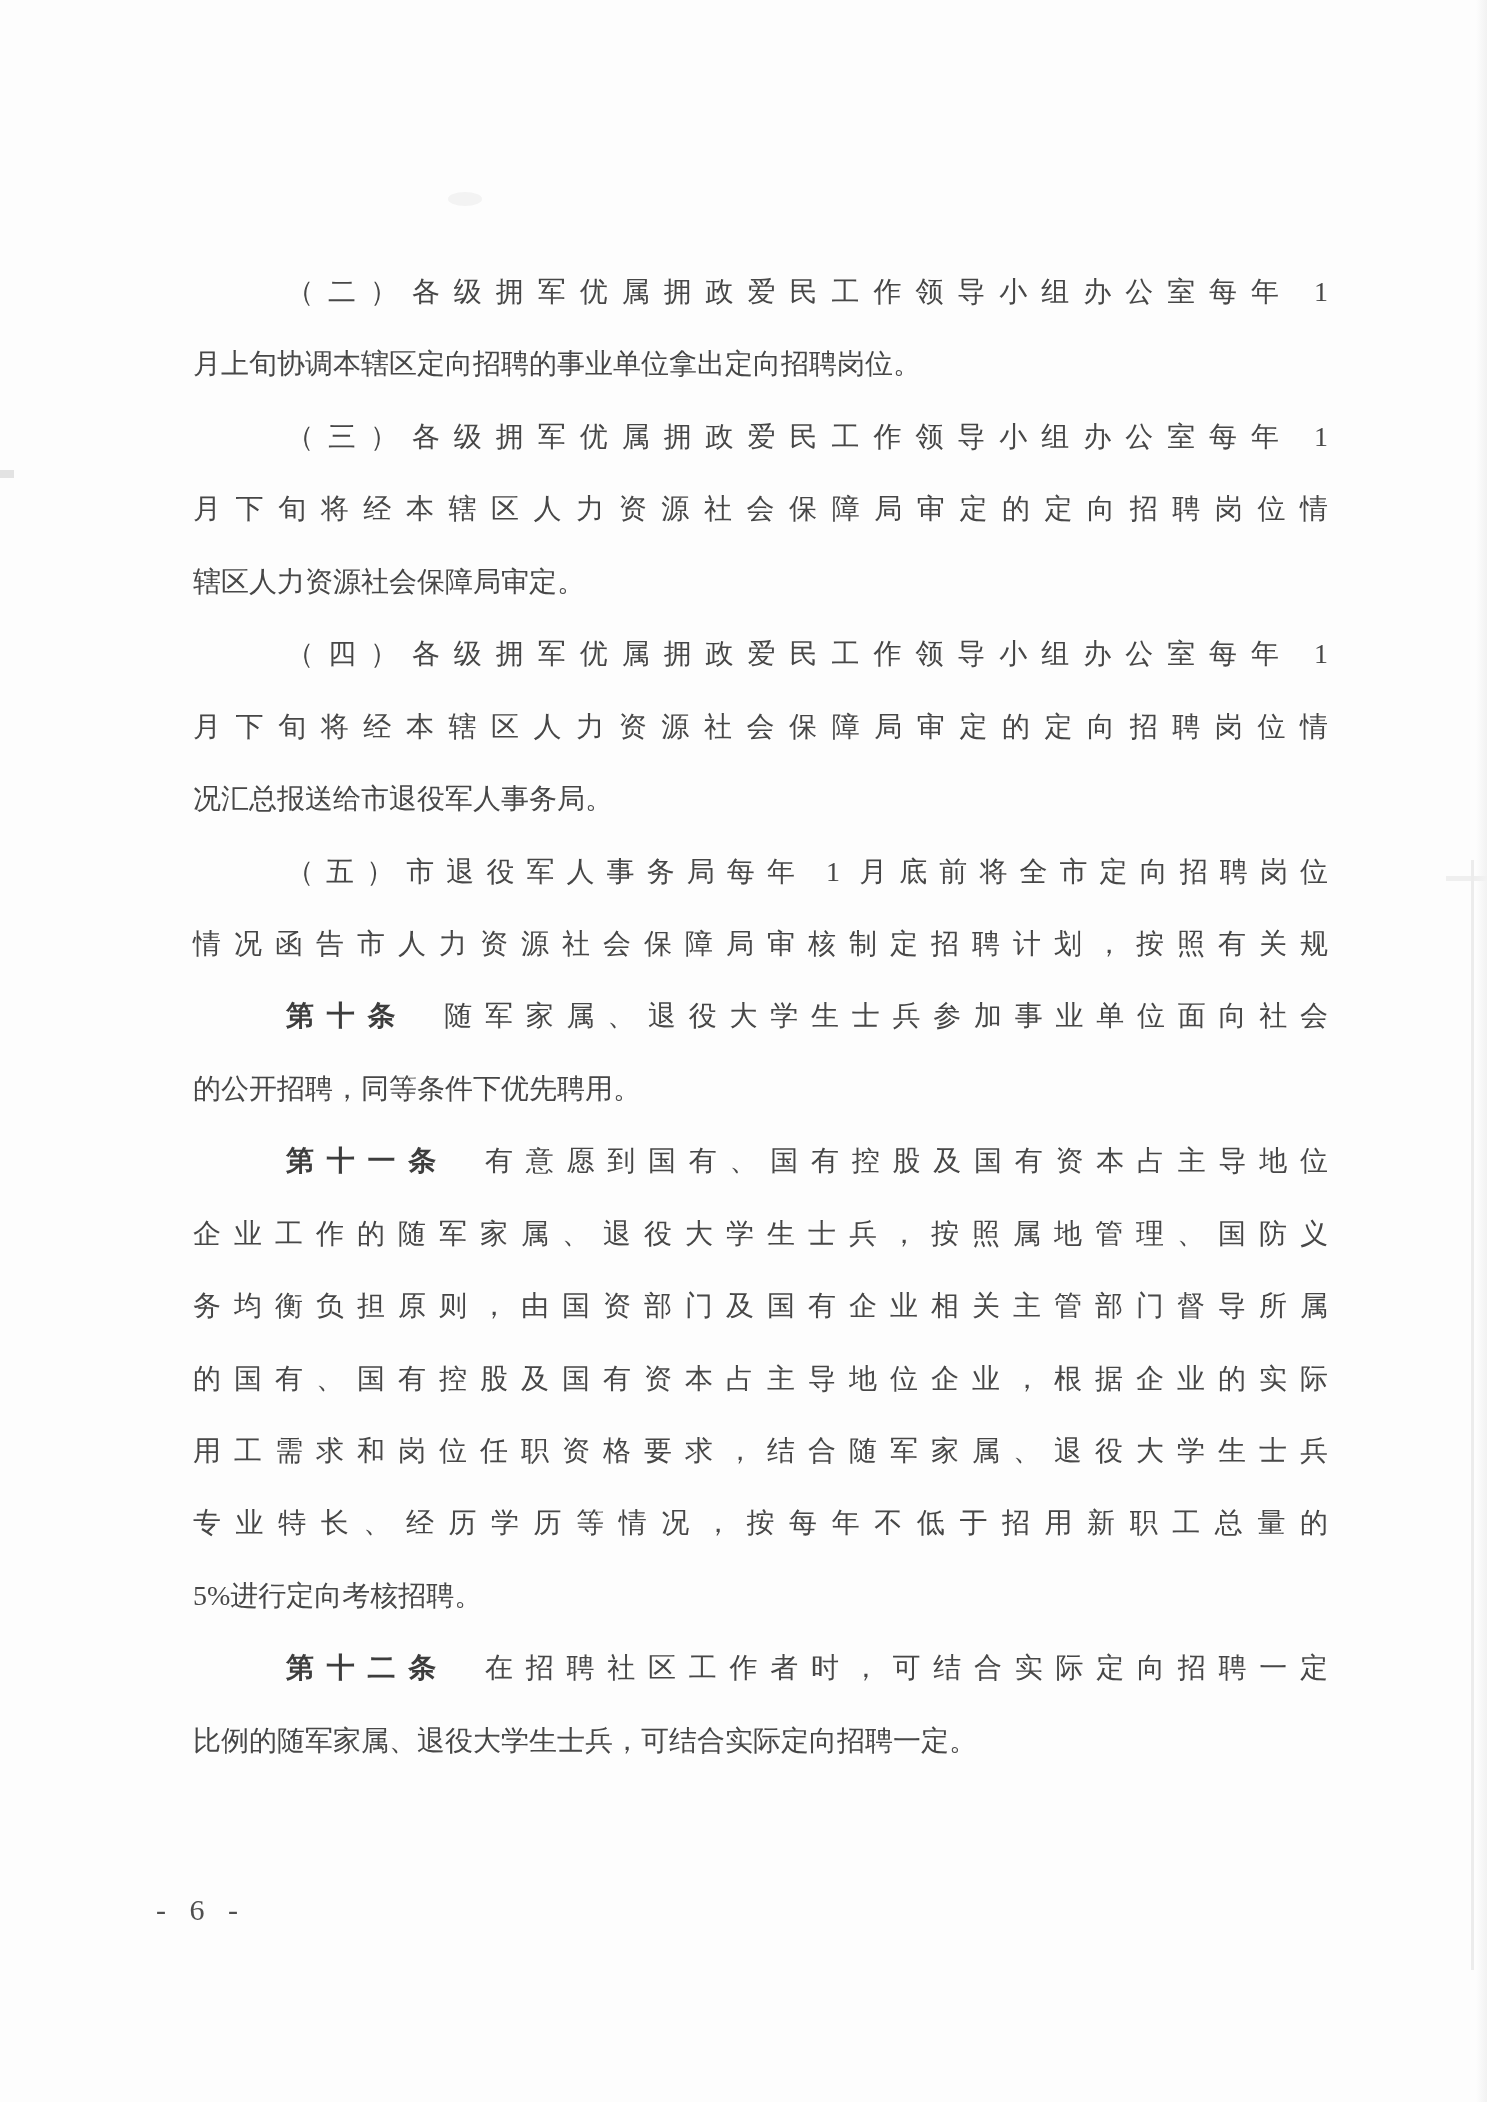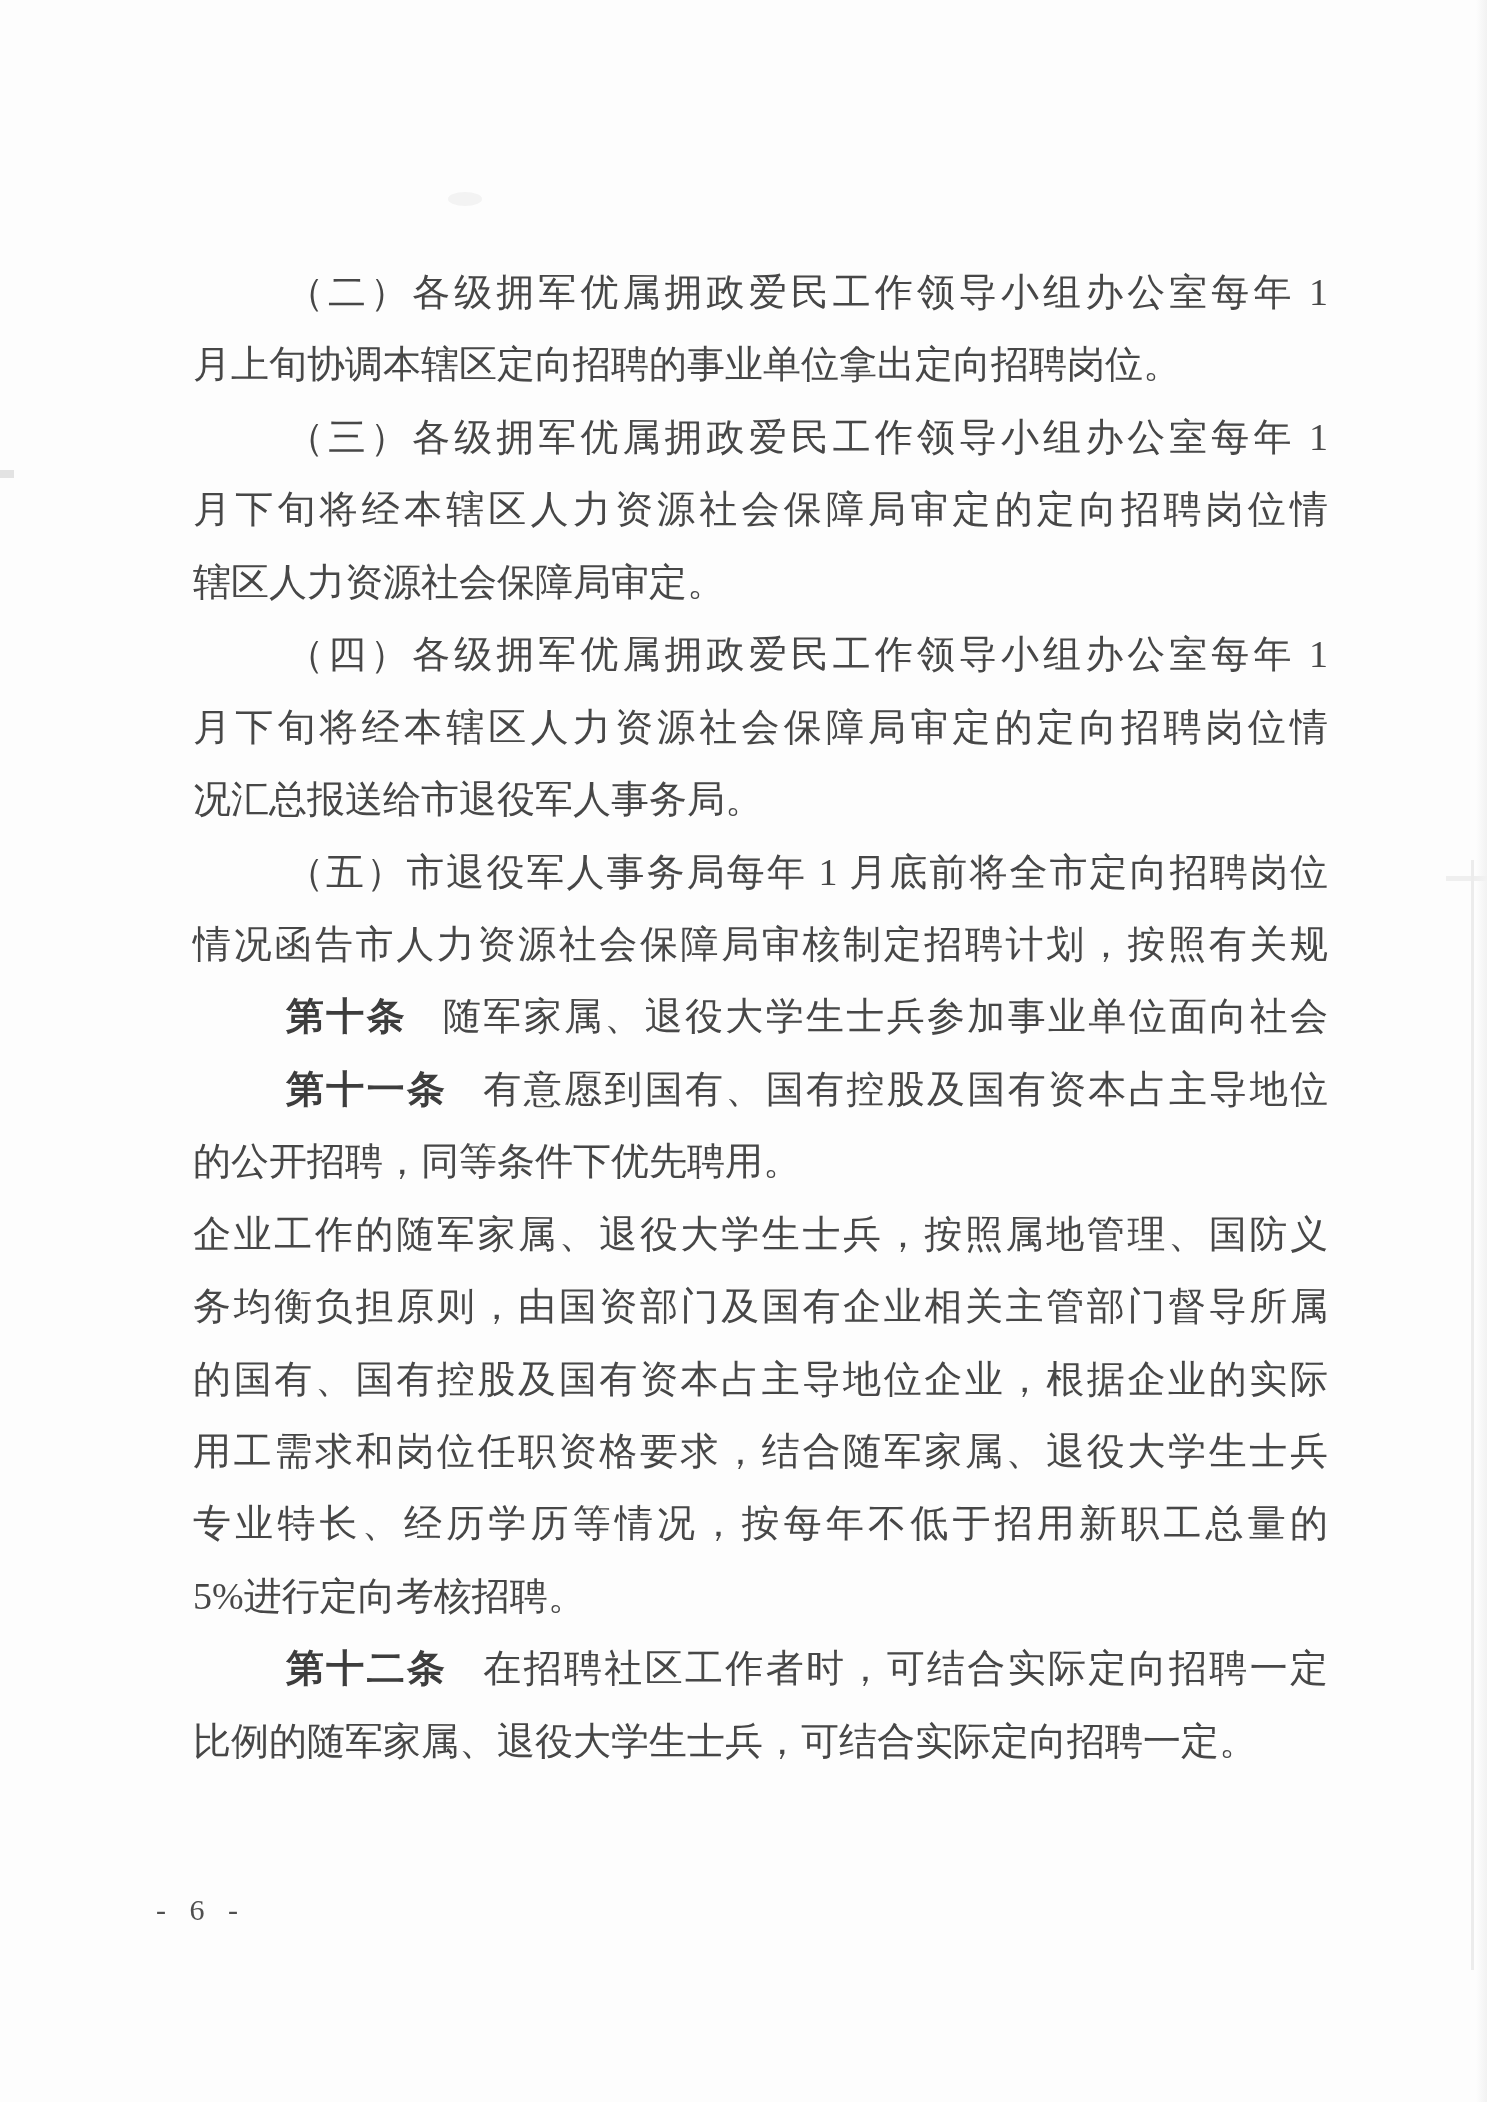--- a/index.html
+++ b/index.html
@@ -17,21 +17,21 @@
   }
   .textblock {
     position: absolute;
     left: 193px;
     top: 256px;
     width: 1135px;
   }
   .line {
     height: 72.45px;
     line-height: 72.45px;
-    font-size: 38px;
+    font-size: 28px;
     color: #474747;
     white-space: nowrap;
     text-align: left;
   }
   .line.fill {
     white-space: normal;
     text-align: justify;
     text-align-last: justify;
     text-justify: inter-character;
   }
@@ -76,22 +76,22 @@
       <div class="line"><span>月上旬协调本辖区定向招聘的事业单位拿出定向招聘岗位。</span></div>
       <div class="line indent fill"><span>（三）各级拥军优属拥政爱民工作领导小组办公室每年 1</span></div>
       <div class="line fill"><span>月下旬将经本辖区人力资源社会保障局审定的定向招聘岗位情</span></div>
       <div class="line"><span>辖区人力资源社会保障局审定。</span></div>
       <div class="line indent fill"><span>（四）各级拥军优属拥政爱民工作领导小组办公室每年 1</span></div>
       <div class="line fill"><span>月下旬将经本辖区人力资源社会保障局审定的定向招聘岗位情</span></div>
       <div class="line"><span>况汇总报送给市退役军人事务局。</span></div>
       <div class="line indent fill"><span>（五）市退役军人事务局每年 1 月底前将全市定向招聘岗位</span></div>
       <div class="line fill"><span>情况函告市人力资源社会保障局审核制定招聘计划，按照有关规</span></div>
       <div class="line indent fill"><span class="term">第十条</span><span>随军家属、退役大学生士兵参加事业单位面向社会</span></div>
+      <div class="line"><span>的公开招聘，同等条件下优先聘用。</span></div>
       <div class="line indent fill"><span class="term">第十一条</span><span>有意愿到国有、国有控股及国有资本占主导地位</span></div>
-      <div class="line"><span>的公开招聘，同等条件下优先聘用。</span></div>
       <div class="line fill"><span>企业工作的随军家属、退役大学生士兵，按照属地管理、国防义</span></div>
       <div class="line fill"><span>务均衡负担原则，由国资部门及国有企业相关主管部门督导所属</span></div>
       <div class="line fill"><span>的国有、国有控股及国有资本占主导地位企业，根据企业的实际</span></div>
       <div class="line fill"><span>用工需求和岗位任职资格要求，结合随军家属、退役大学生士兵</span></div>
       <div class="line fill"><span>专业特长、经历学历等情况，按每年不低于招用新职工总量的</span></div>
       <div class="line"><span>5%进行定向考核招聘。</span></div>
       <div class="line indent fill"><span class="term">第十二条</span><span>在招聘社区工作者时，可结合实际定向招聘一定</span></div>
       <div class="line"><span>比例的随军家属、退役大学生士兵，可结合实际定向招聘一定。</span></div>
     </div>
 

